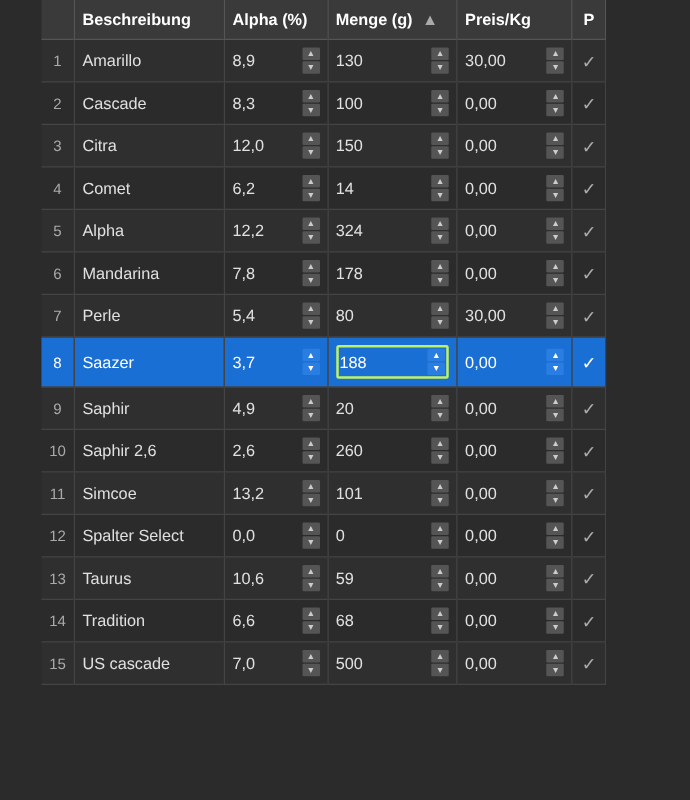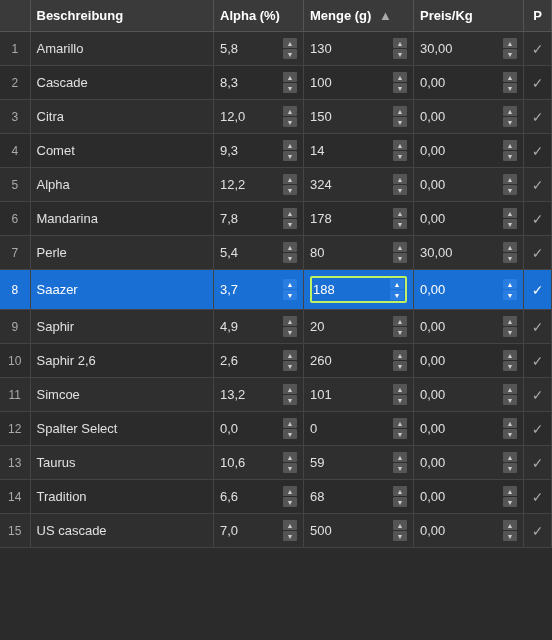--- a/index.html
+++ b/index.html
@@ -5,22 +5,23 @@
     * { box-sizing: border-box; margin: 0; padding: 0; }
     body {
       background: #2b2b2b;
       font-family: -apple-system, BlinkMacSystemFont, 'Helvetica Neue', Arial, sans-serif;
       font-size: 13px;
       color: #e0e0e0;
       width: 552px;
       min-height: 640px;
     }
     .table-container {
-      width: 552px;
+      width: 452px;
       overflow: hidden;
+      margin-left: 33px;
     }
     table {
       width: 100%;
       border-collapse: collapse;
     }
     thead tr {
       background: #3a3a3a;
       border-bottom: 1px solid #555;
     }
     thead th {
@@ -149,21 +150,21 @@
         <th>Preis/Kg</th>
         <th style="width:28px;text-align:center;">P</th>
       </tr>
     </thead>
     <tbody id="table-body">
     <tr>
           <td class="row-num">1</td>
           <td class="name-cell">Amarillo</td>
           <td class="alpha-cell">
             <div class="spinner-cell">
-              <span class="value">5,8</span>
+              <span class="value">8,9</span>
               <div class="spinner-btn">
                 <button>▲</button>
                 <button>▼</button>
               </div>
             </div>
           </td>
           <td class="menge-cell">
             <div class="spinner-cell">
               <span class="value">130</span>
               <div class="spinner-btn">
@@ -245,21 +246,21 @@
               </div>
             </div>
           </td>
           <td class="check-cell">✓</td>
         </tr>
         <tr>
           <td class="row-num">4</td>
           <td class="name-cell">Comet</td>
           <td class="alpha-cell">
             <div class="spinner-cell">
-              <span class="value">9,3</span>
+              <span class="value">6,2</span>
               <div class="spinner-btn">
                 <button>▲</button>
                 <button>▼</button>
               </div>
             </div>
           </td>
           <td class="menge-cell">
             <div class="spinner-cell">
               <span class="value">14</span>
               <div class="spinner-btn">

